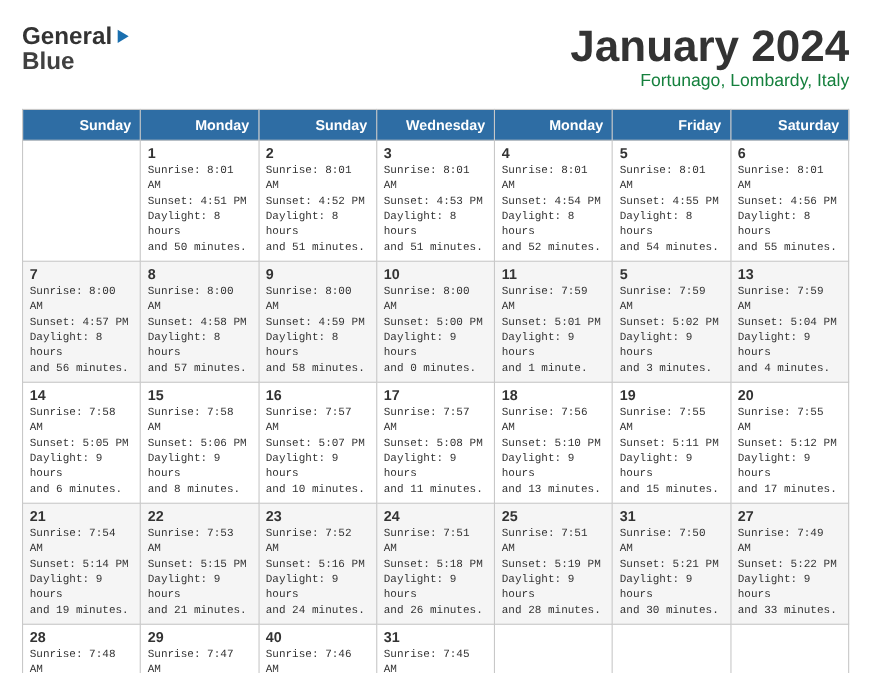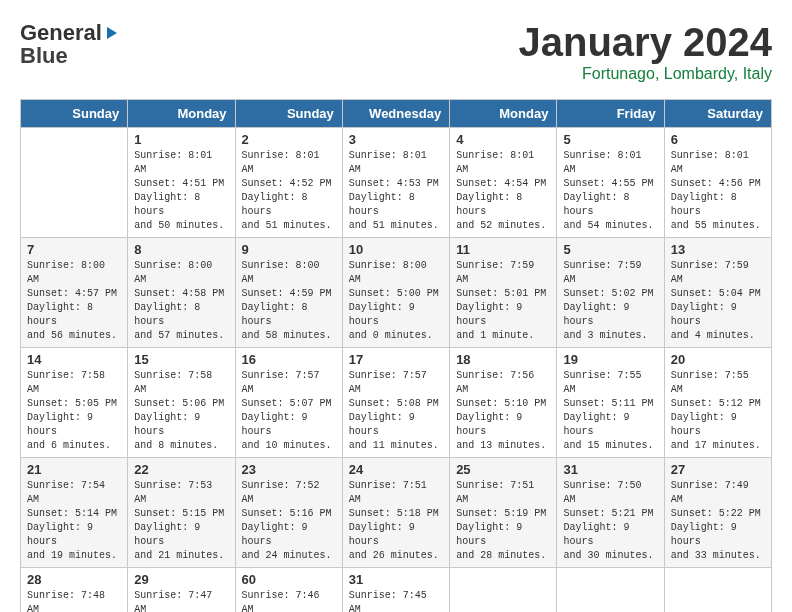--- a/index.html
+++ b/index.html
@@ -228,21 +228,21 @@
       <tr>
         <td>
           <span class="day-number">28</span>
           <div class="day-info">Sunrise: 7:48 AM<br>Sunset: 5:23 PM<br>Daylight: 9 hours<br>and 35 minutes.</div>
         </td>
         <td>
           <span class="day-number">29</span>
           <div class="day-info">Sunrise: 7:47 AM<br>Sunset: 5:25 PM<br>Daylight: 9 hours<br>and 38 minutes.</div>
         </td>
         <td>
-          <span class="day-number">60</span>
+          <span class="day-number">40</span>
           <div class="day-info">Sunrise: 7:46 AM<br>Sunset: 5:26 PM<br>Daylight: 9 hours<br>and 40 minutes.</div>
         </td>
         <td>
           <span class="day-number">31</span>
           <div class="day-info">Sunrise: 7:45 AM<br>Sunset: 5:28 PM<br>Daylight: 9 hours<br>and 42 minutes.</div>
         </td>
         <td class="empty-cell"></td>
         <td class="empty-cell"></td>
         <td class="empty-cell"></td>
       </tr>

